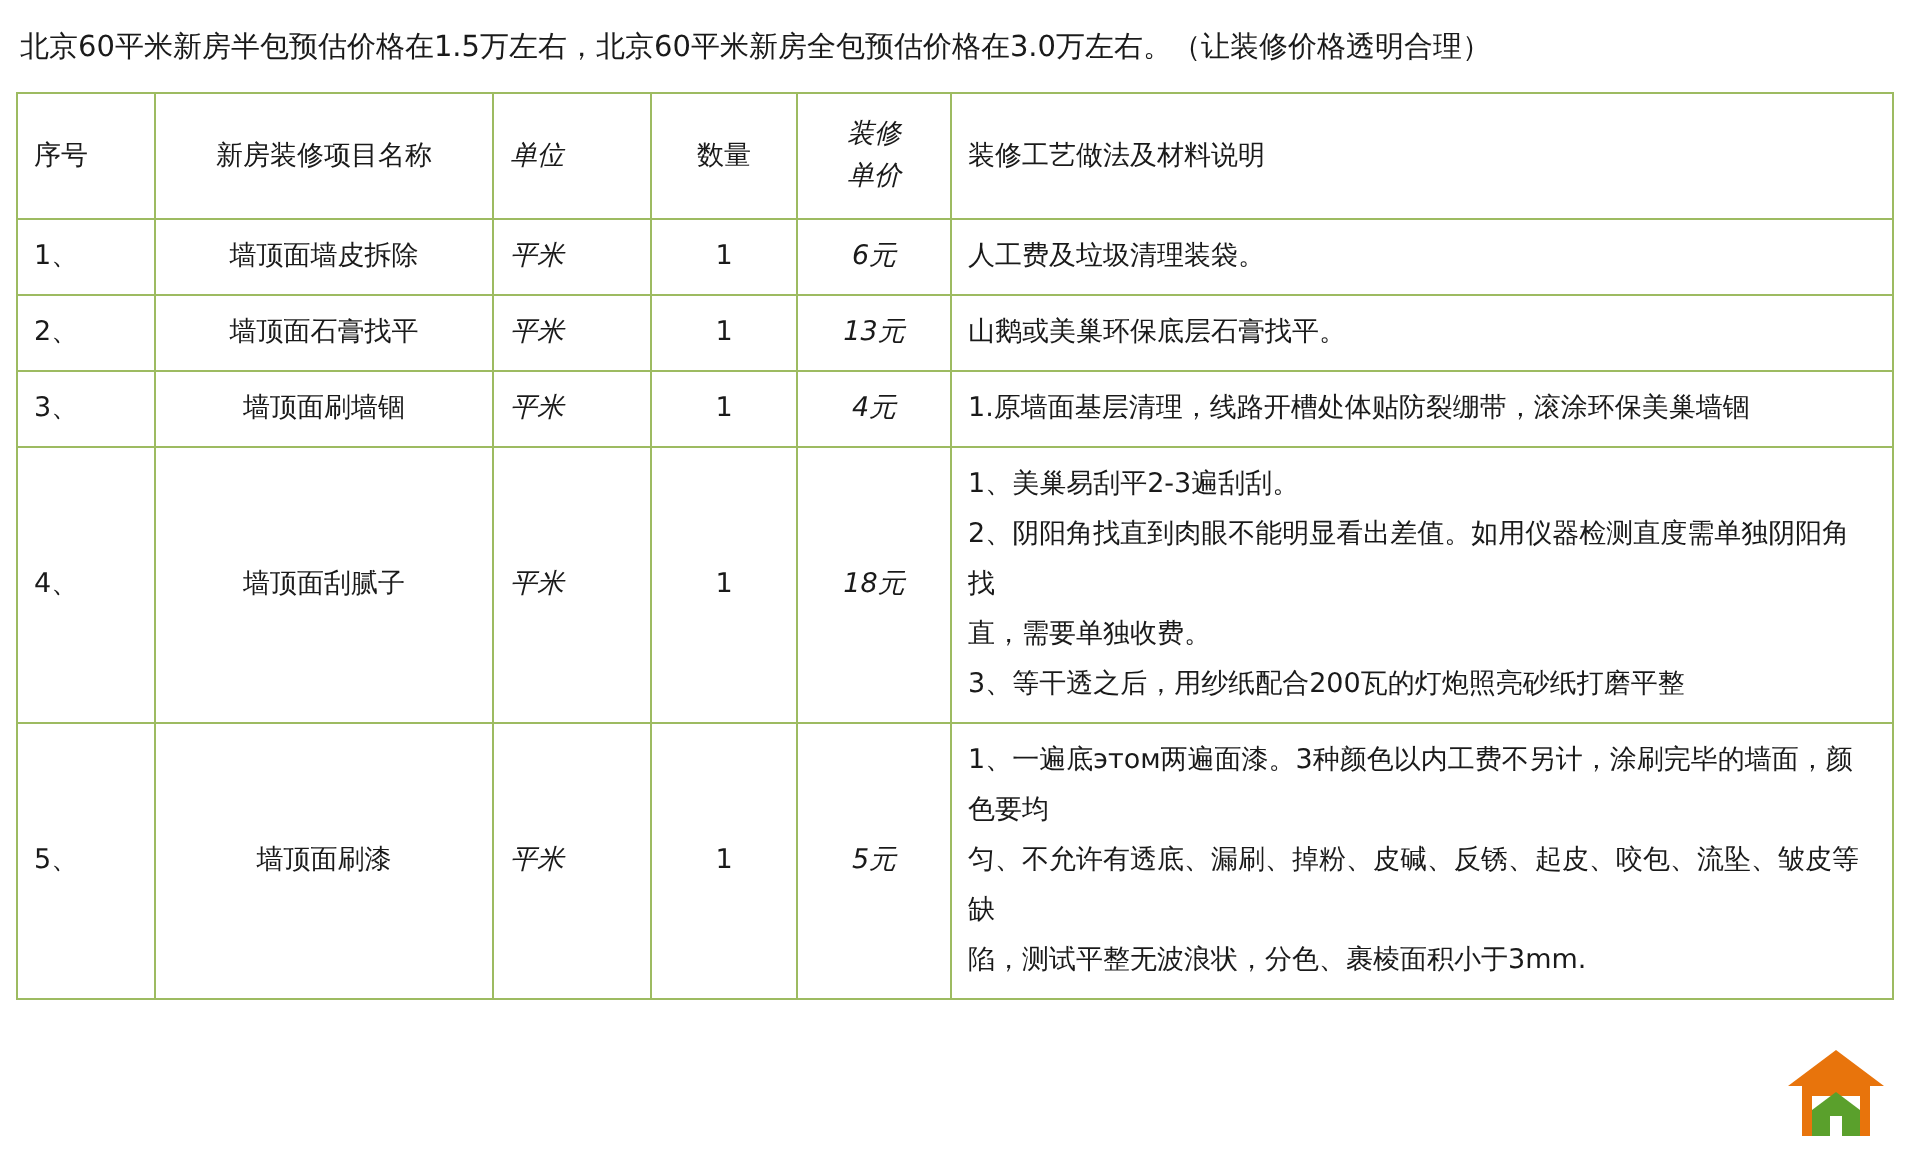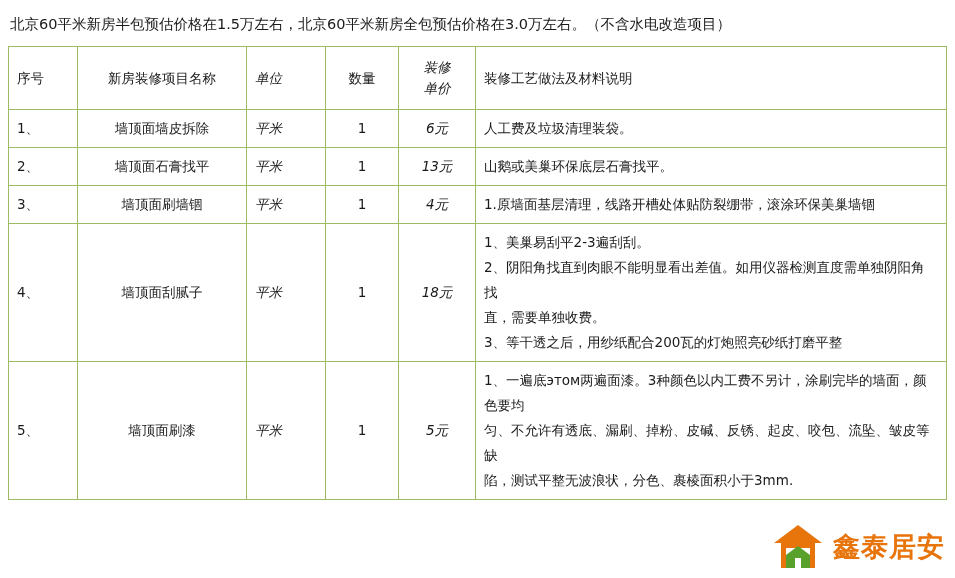--- a/index.html
+++ b/index.html
@@ -90,21 +90,21 @@
     letter-spacing: 1px;
     font-family: "DejaVu Sans", "Liberation Sans", sans-serif;
   }
 </style>
 </head>
 <body>
 
 <div class="page">
 
 
-  <div class="summary">北京60平米新房半包预估价格在1.5万左右，北京60平米新房全包预估价格在3.0万左右。（不含水电改造项目）</div>
+  <div class="summary">北京60平米新房半包预估价格在1.5万左右，北京60平米新房全包预估价格在3.0万左右。（让装修价格透明合理）</div>
 
   <table class="price-table">
     <thead>
       <tr>
         <td class="col-no">序号</td>
         <td class="col-name">新房装修项目名称</td>
         <td class="col-unit">单位</td>
         <td class="col-qty">数量</td>
         <td class="col-price hdr-price">
           <div>装修</div>
@@ -186,14 +186,13 @@
 
 <div class="logo">
   <span class="logo-mark">
     <svg width="54" height="50" viewBox="0 0 54 50" xmlns="http://www.w3.org/2000/svg">
       <path d="M27 3 L51 21 L44 21 L44 46 L10 46 L10 21 L3 21 Z" fill="#e8740c"></path>
       <rect x="15" y="26" width="24" height="20" fill="#ffffff"></rect>
       <path d="M27 24 L39 33 L39 46 L15 46 L15 33 Z" fill="#5aa02c"></path>
       <rect x="24" y="36" width="6" height="10" fill="#ffffff"></rect>
     </svg>
   </span>
-  <span class="logo-text">鑫泰居安</span>
 </div>
 
 </body></html>

